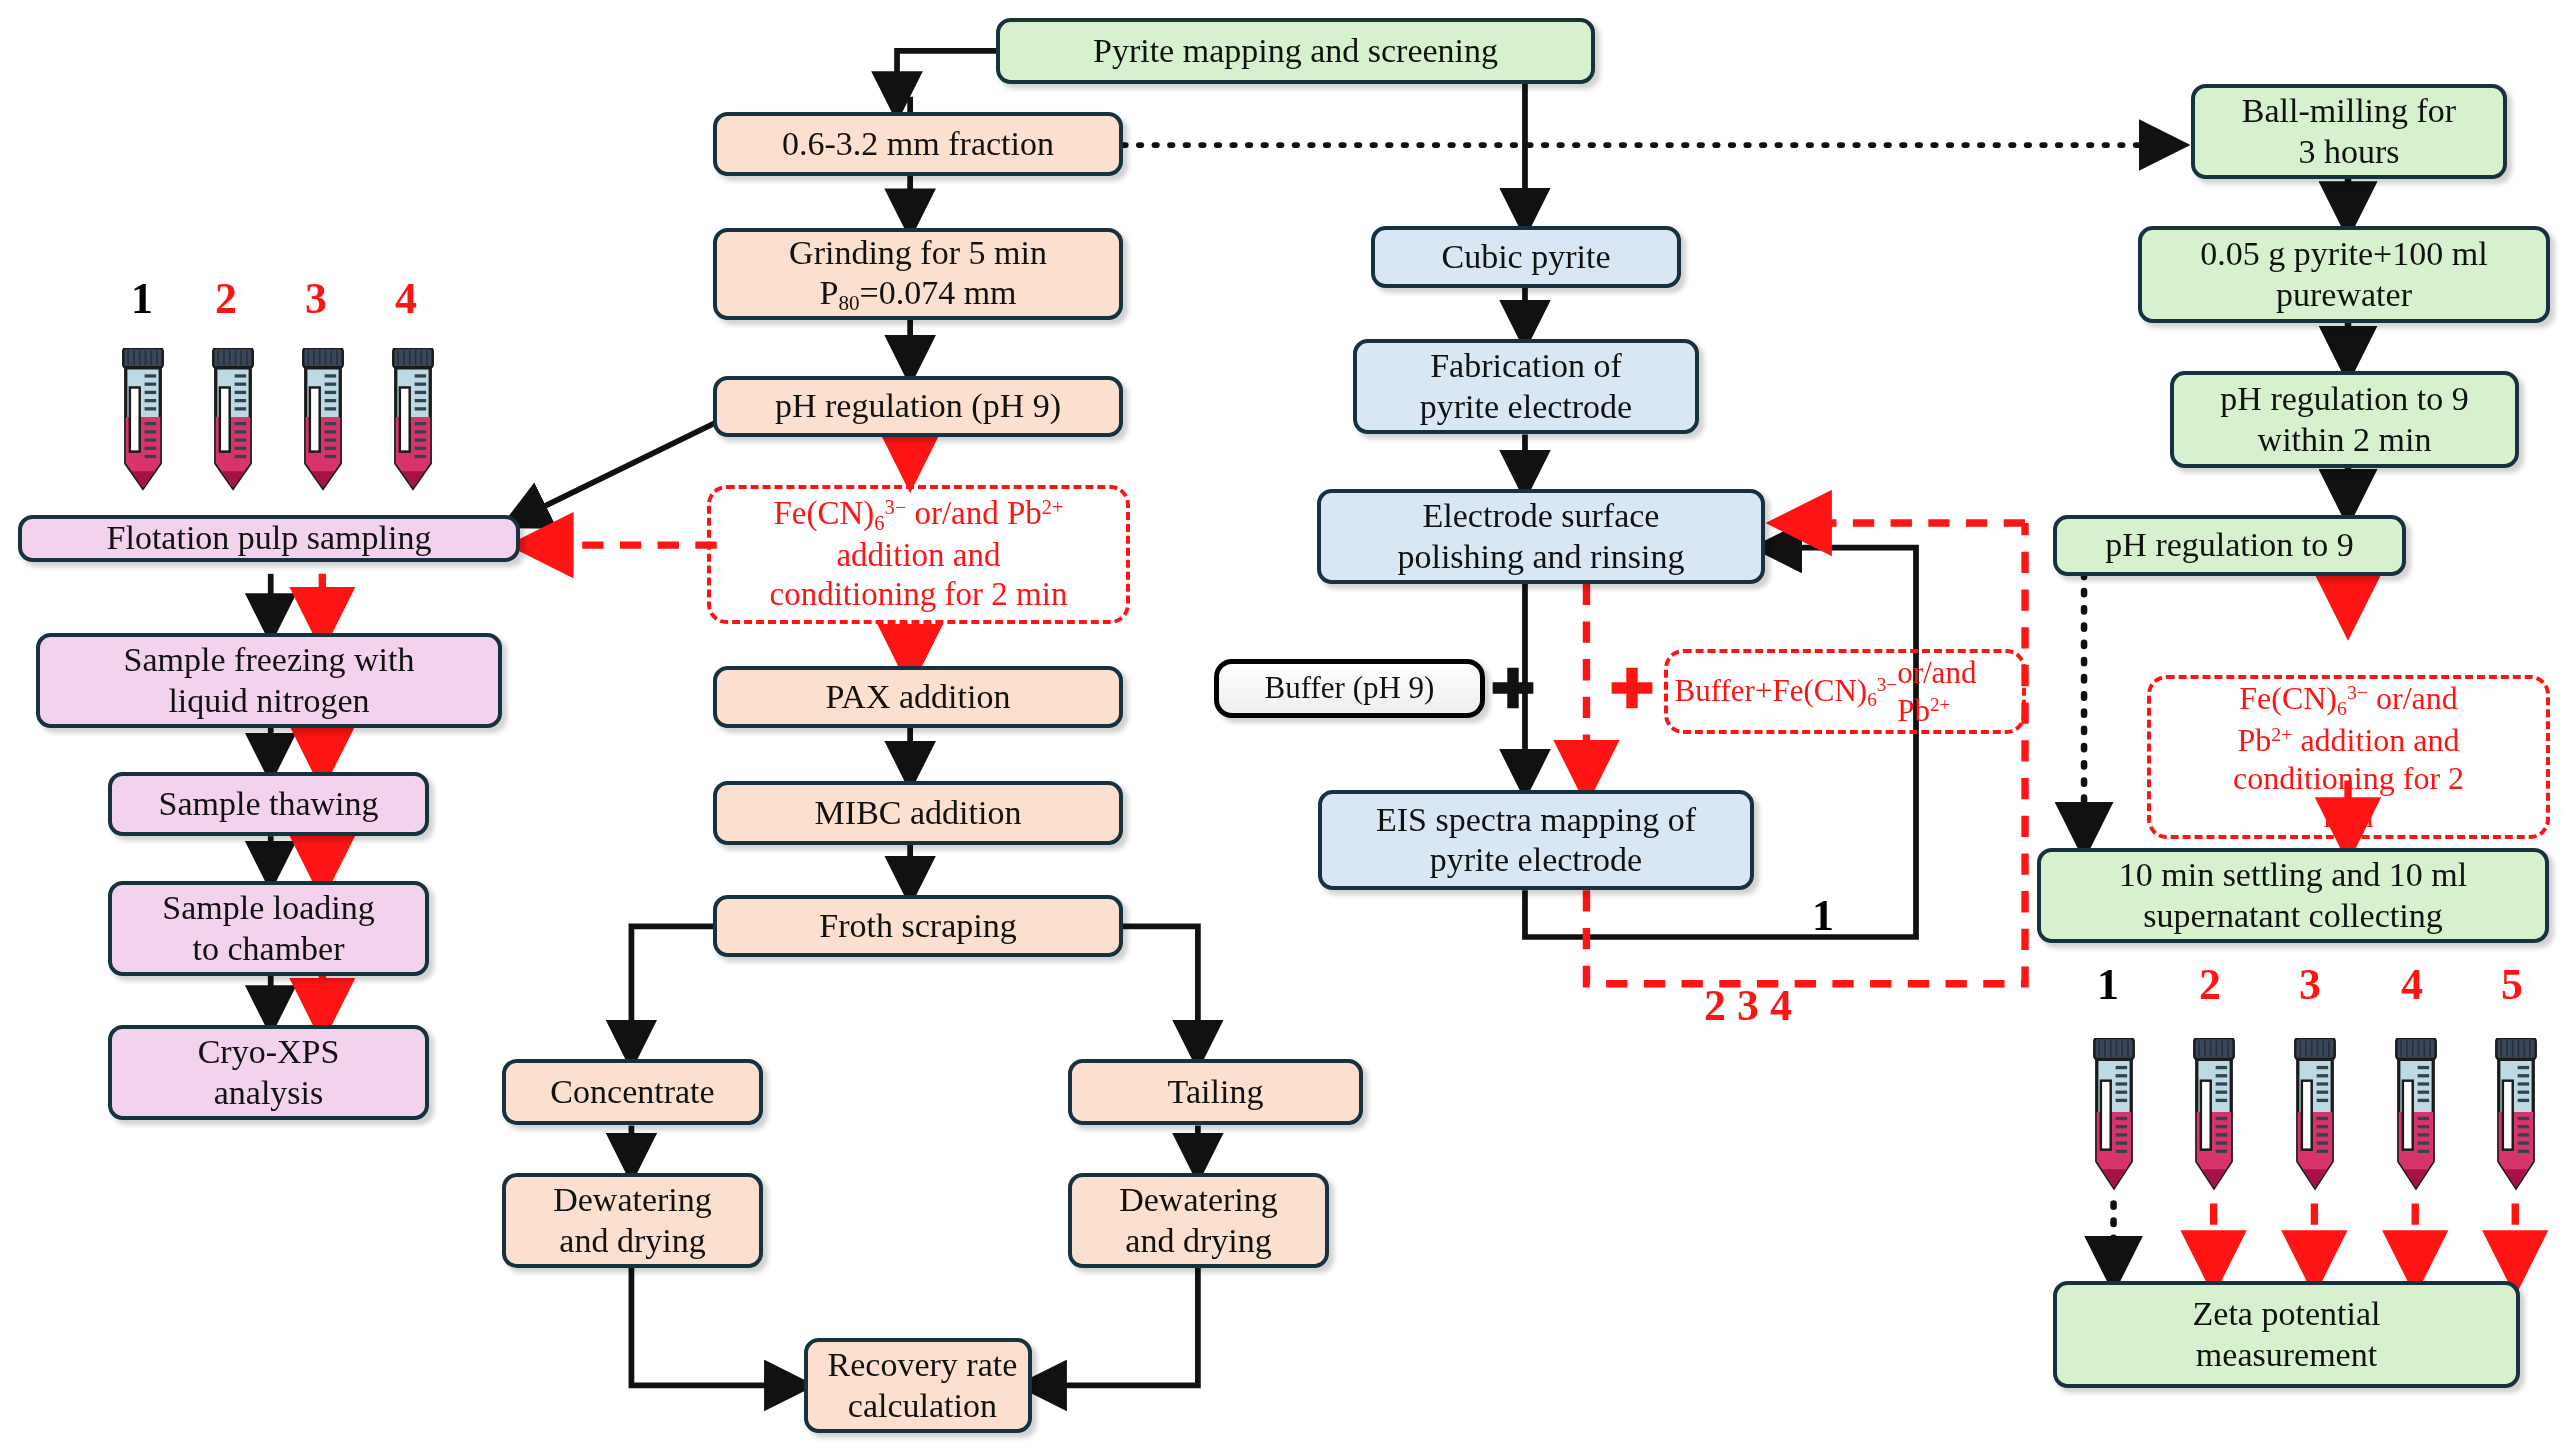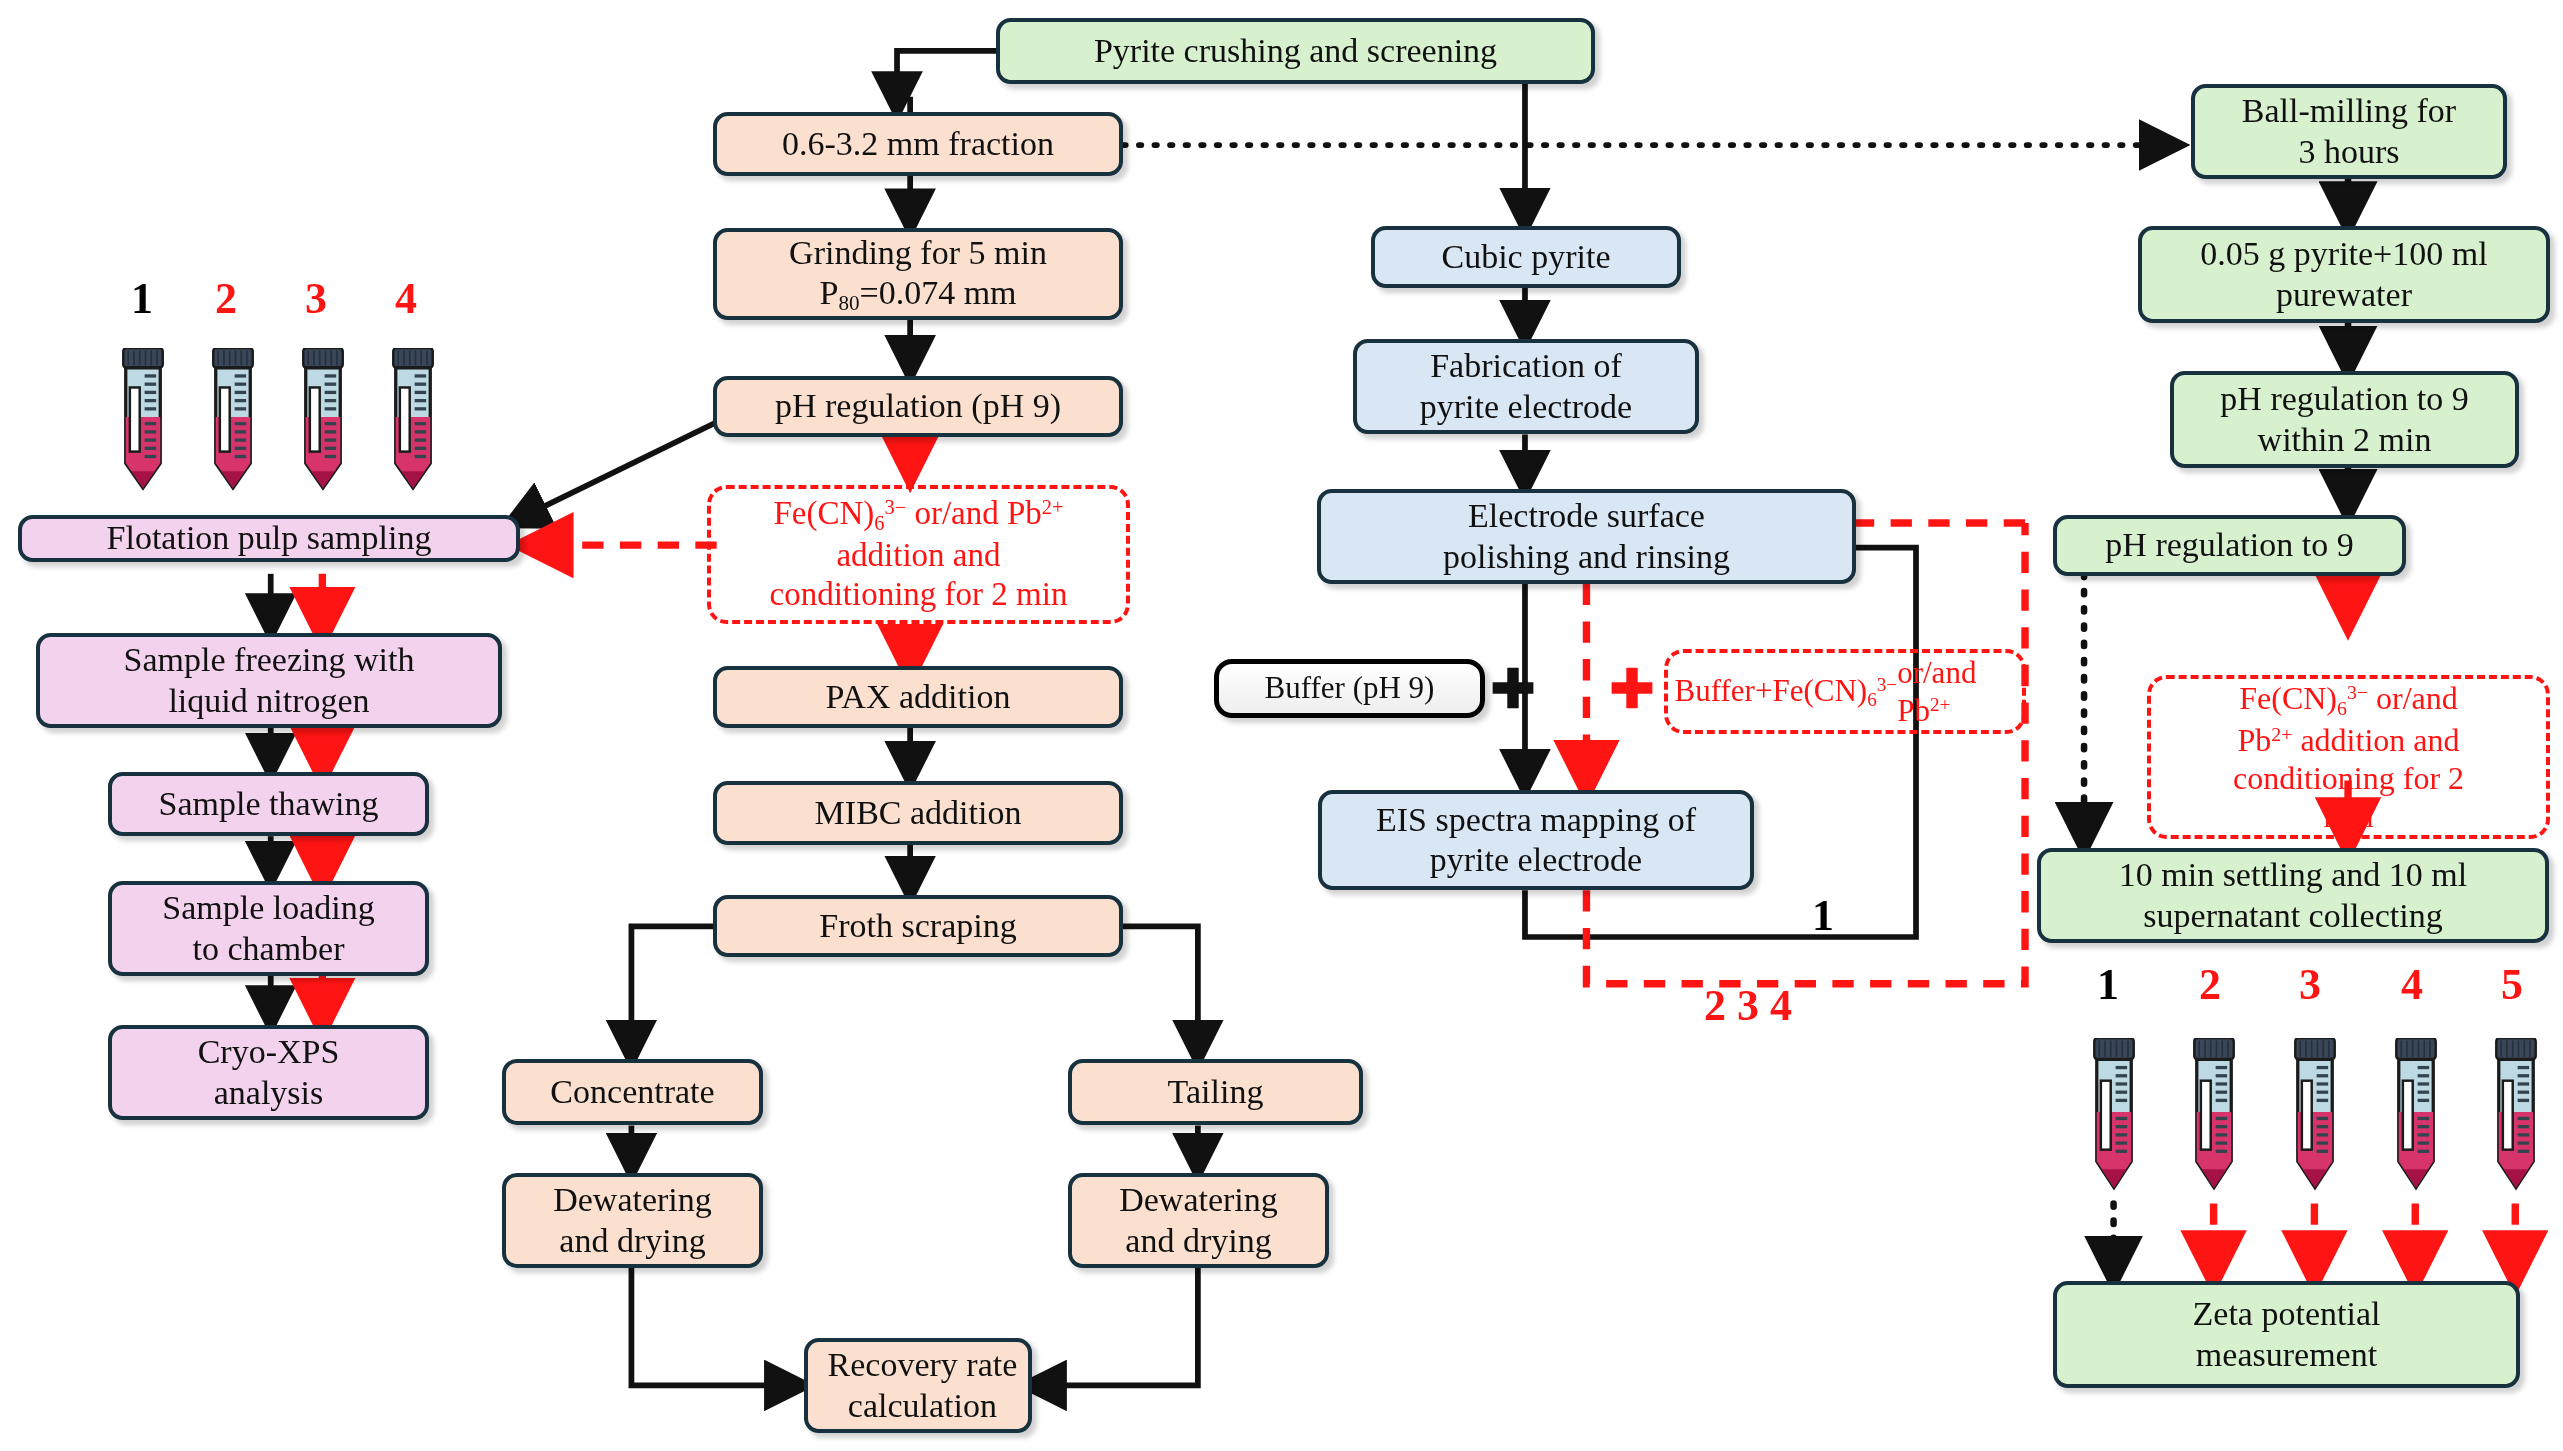--- a/index.html
+++ b/index.html
@@ -153,21 +153,21 @@
       <path d="M2946,1468 L2946,1560"></path>
       <path d="M3068,1468 L3068,1560"></path>
     </g>
 
     <g fill="none" stroke="#ff1414" stroke-width="9" stroke-dasharray="26 20">
       <path d="M1935,1086 L1935,1200 L2470,1200 L2470,638"></path>
     </g>
   </svg>
 
   <div class="node n-green" style="left:996px;top:18px;width:599px;height:66px;">
-    <span>Pyrite crushing and screening</span>
+    <span>Pyrite mapping and screening</span>
   </div>
 
   <div class="node n-peach" style="left:713px;top:112px;width:410px;height:64px;">
     <span>0.6-3.2 mm fraction</span>
   </div>
 
   <div class="node n-peach" style="left:713px;top:228px;width:410px;height:92px;flex-direction:column;">
     <span>Grinding for 5 min</span>
     <span>P<sub>80</sub>=0.074 mm</span>
   </div>
@@ -364,21 +364,21 @@
 
   <div class="node n-blue" style="left:1371px;top:226px;width:310px;height:62px;">
     <span>Cubic pyrite</span>
   </div>
 
   <div class="node n-blue" style="left:1353px;top:339px;width:346px;height:95px;flex-direction:column;">
     <span>Fabrication of</span>
     <span>pyrite electrode</span>
   </div>
 
-  <div class="node n-blue" style="left:1317px;top:489px;width:539px;height:95px;flex-direction:column;">
+  <div class="node n-blue" style="left:1317px;top:489px;width:448px;height:95px;flex-direction:column;">
     <span>Electrode surface</span>
     <span>polishing and rinsing</span>
   </div>
 
   <div class="node n-white" style="left:1214px;top:659px;width:271px;height:59px;font-size:31px;">
     <span>Buffer (pH 9)</span>
   </div>
 
   <div class="plus" style="left:1491px;top:666px;">
     <svg width="44" height="44" viewBox="0 0 54 54">

